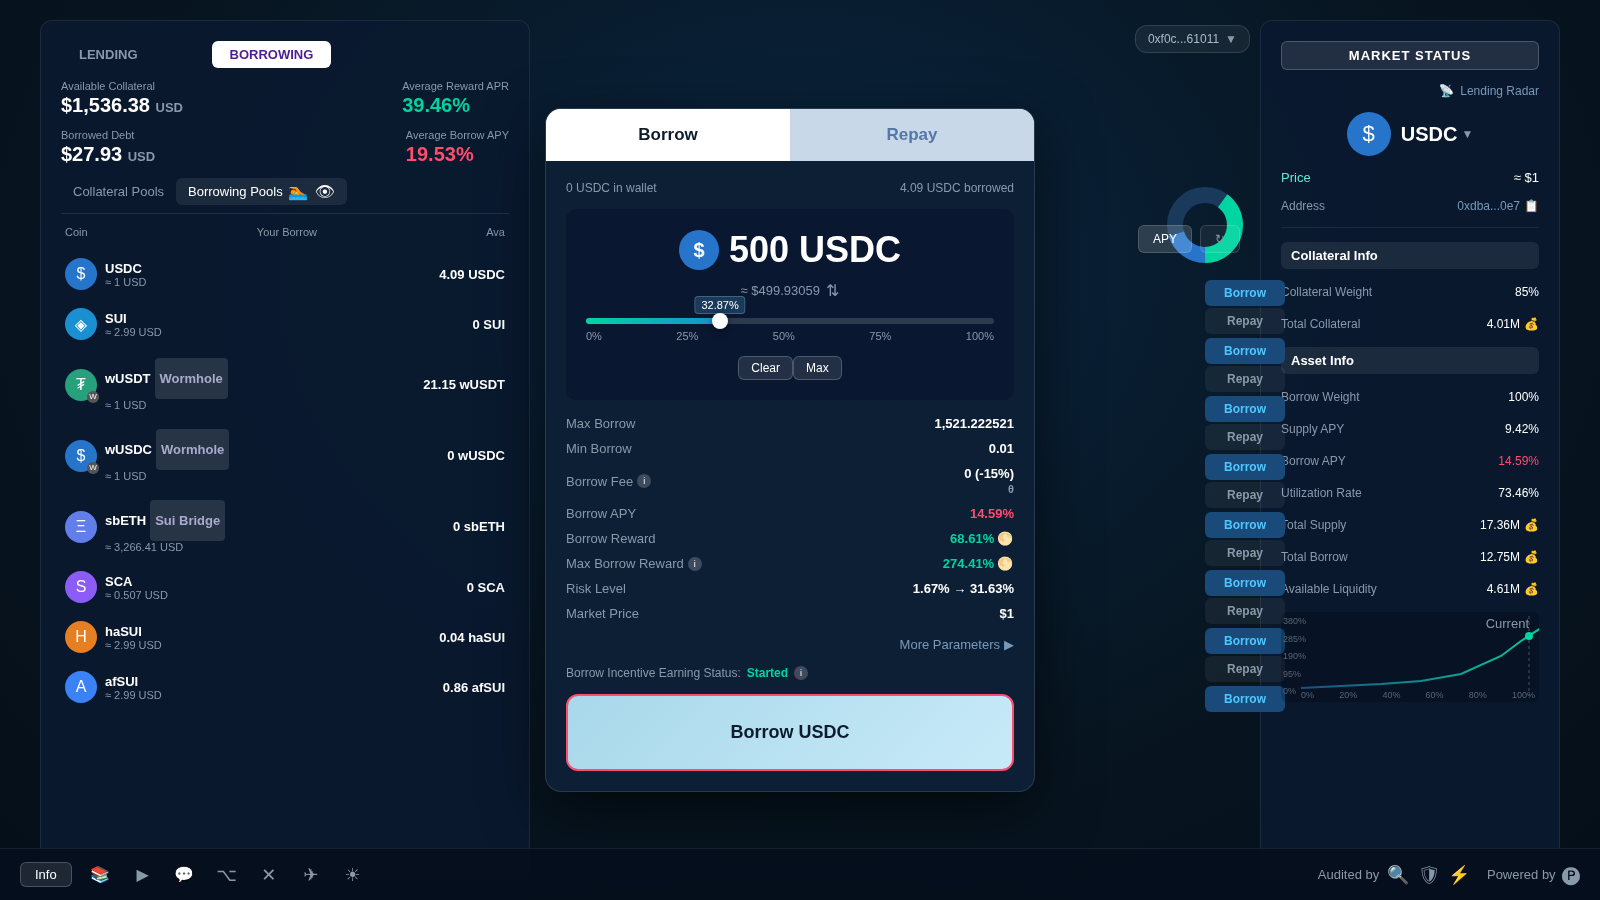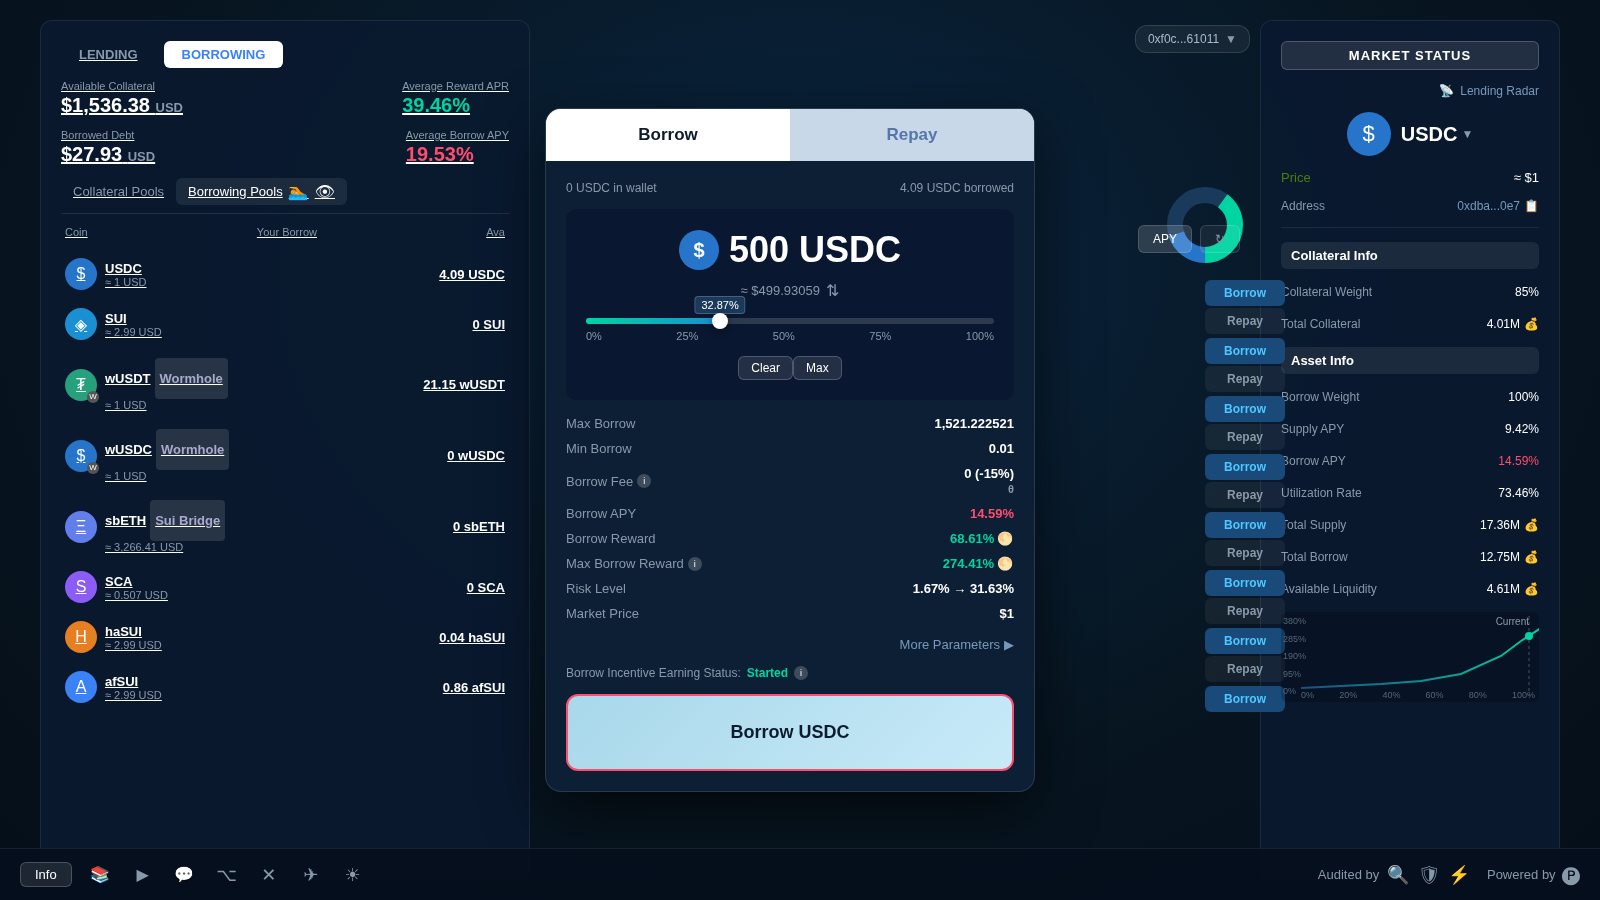--- a/index.html
+++ b/index.html
@@ -35,21 +35,20 @@
       width: 490px;
       background: rgba(10, 25, 47, 0.92);
       border: 1px solid rgba(255,255,255,0.08);
       border-radius: 12px;
       margin: 20px 0 20px 40px;
       padding: 20px;
       display: flex;
       flex-direction: column;
       gap: 12px;
       flex-shrink: 0;
-      text-decoration: underline;
     }
 
     .lending-tabs {
       display: flex;
       gap: 8px;
     }
 
     .tab-btn {
       padding: 6px 18px;
       border-radius: 6px;
@@ -57,21 +56,22 @@
       font-weight: 600;
       cursor: pointer;
       border: none;
     }
     .tab-btn.inactive {
       background: transparent;
       color: #8899aa;
     }
     .tab-btn.active {
       background: #fff;
-      color: #3b82f6;
+      color: #4c1d95;
+      margin-left: 48px;
     }
 
     .stats-row {
       display: flex;
       justify-content: space-between;
     }
     .stat-block { display: flex; flex-direction: column; gap: 2px; }
     .stat-label { font-size: 11px; color: #8899aa; display: flex; align-items: center; gap: 4px; }
     .stat-value { font-size: 20px; font-weight: 700; color: #fff; }
     .stat-pct-green { font-size: 20px; font-weight: 700; color: #00d4a0; }
@@ -385,21 +385,21 @@
       font-size: 20px;
       font-weight: 700;
       cursor: pointer;
     }
 
     .price-row {
       display: flex;
       justify-content: space-between;
       font-size: 13px;
     }
-    .price-label { color: #4d7c0f; }
+    .price-label { color: #5eead4; }
     .price-value { color: #fff; }
 
     .address-row {
       display: flex;
       justify-content: space-between;
       align-items: center;
       font-size: 12px;
     }
     .address-label { color: #8899aa; }
     .address-value { color: #7799bb; display: flex; align-items: center; gap: 4px; }
@@ -486,21 +486,21 @@
       right: 4px;
       font-size: 9px;
       color: #556677;
       display: flex;
       justify-content: space-between;
     }
     .current-label {
       position: absolute;
       top: 4px;
       right: 10px;
-      font-size: 10px;
+      font-size: 13px;
       color: #8899aa;
     }
 
     
     .bottom-bar {
       position: absolute;
       bottom: 0;
       left: 0;
       right: 0;
       height: 52px;

